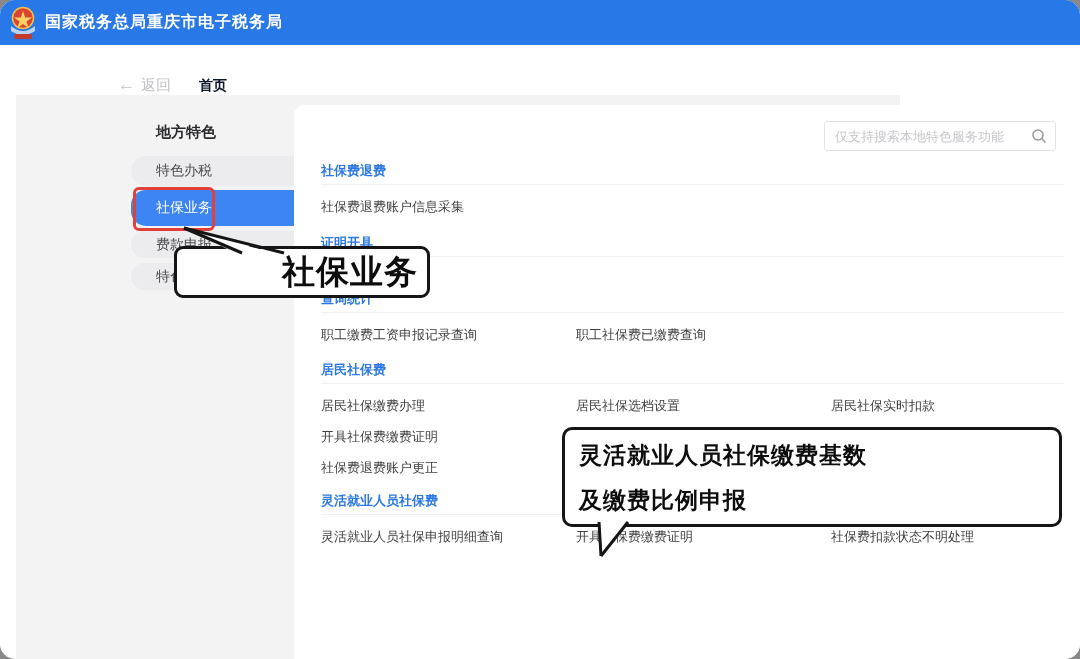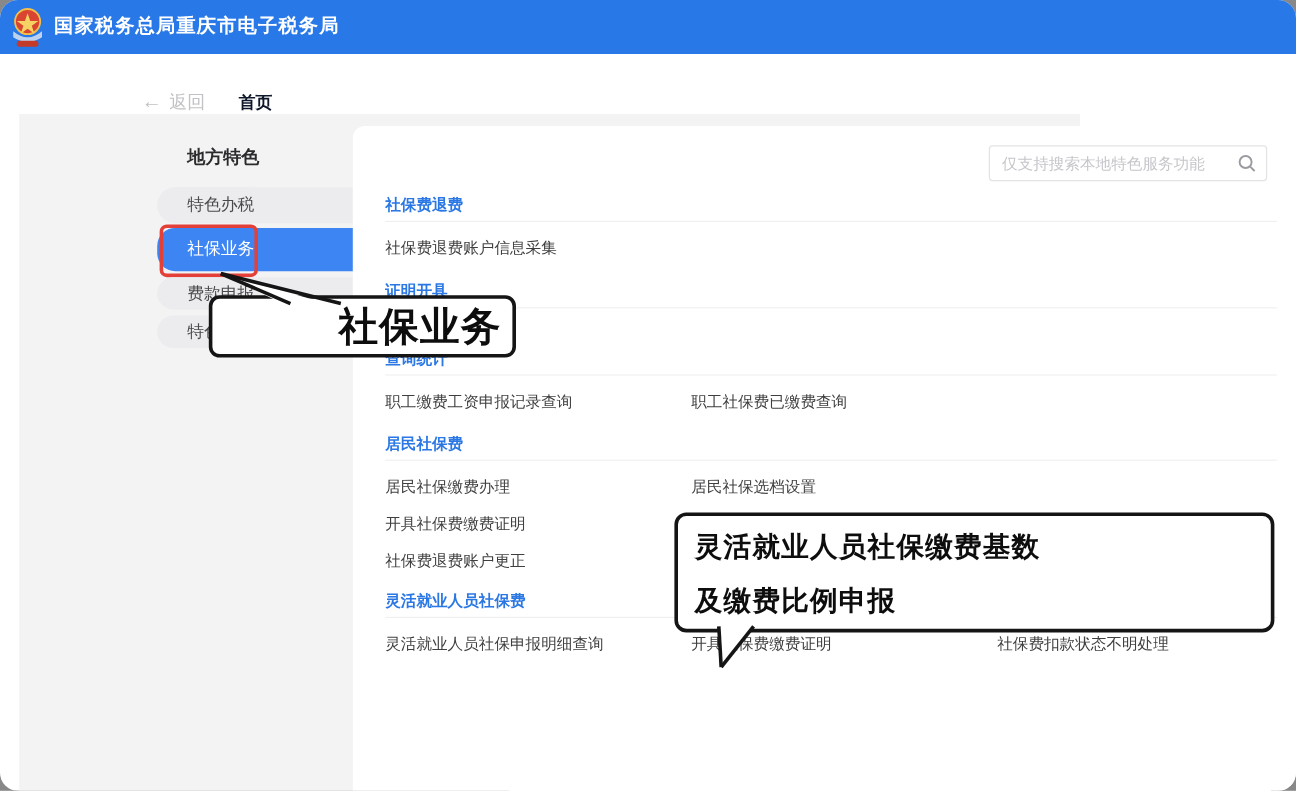--- a/index.html
+++ b/index.html
@@ -154,20 +154,21 @@
           <span class="cell">职工社保费已缴费查询</span>
           <span class="cell"></span>
         </div>
       </div>
 
       <div class="sec s4">
         <div class="sec-title">居民社保费</div>
         <div class="row">
           <span class="cell">居民社保缴费办理</span>
           <span class="cell">居民社保选档设置</span>
+          <span class="cell">居民社保实时扣款</span>
         </div>
         <div class="row">
           <span class="cell">开具社保费缴费证明</span>
           <span class="cell"></span>
           <span class="cell"></span>
         </div>
         <div class="row">
           <span class="cell">社保费退费账户更正</span>
           <span class="cell"></span>
           <span class="cell"></span>

